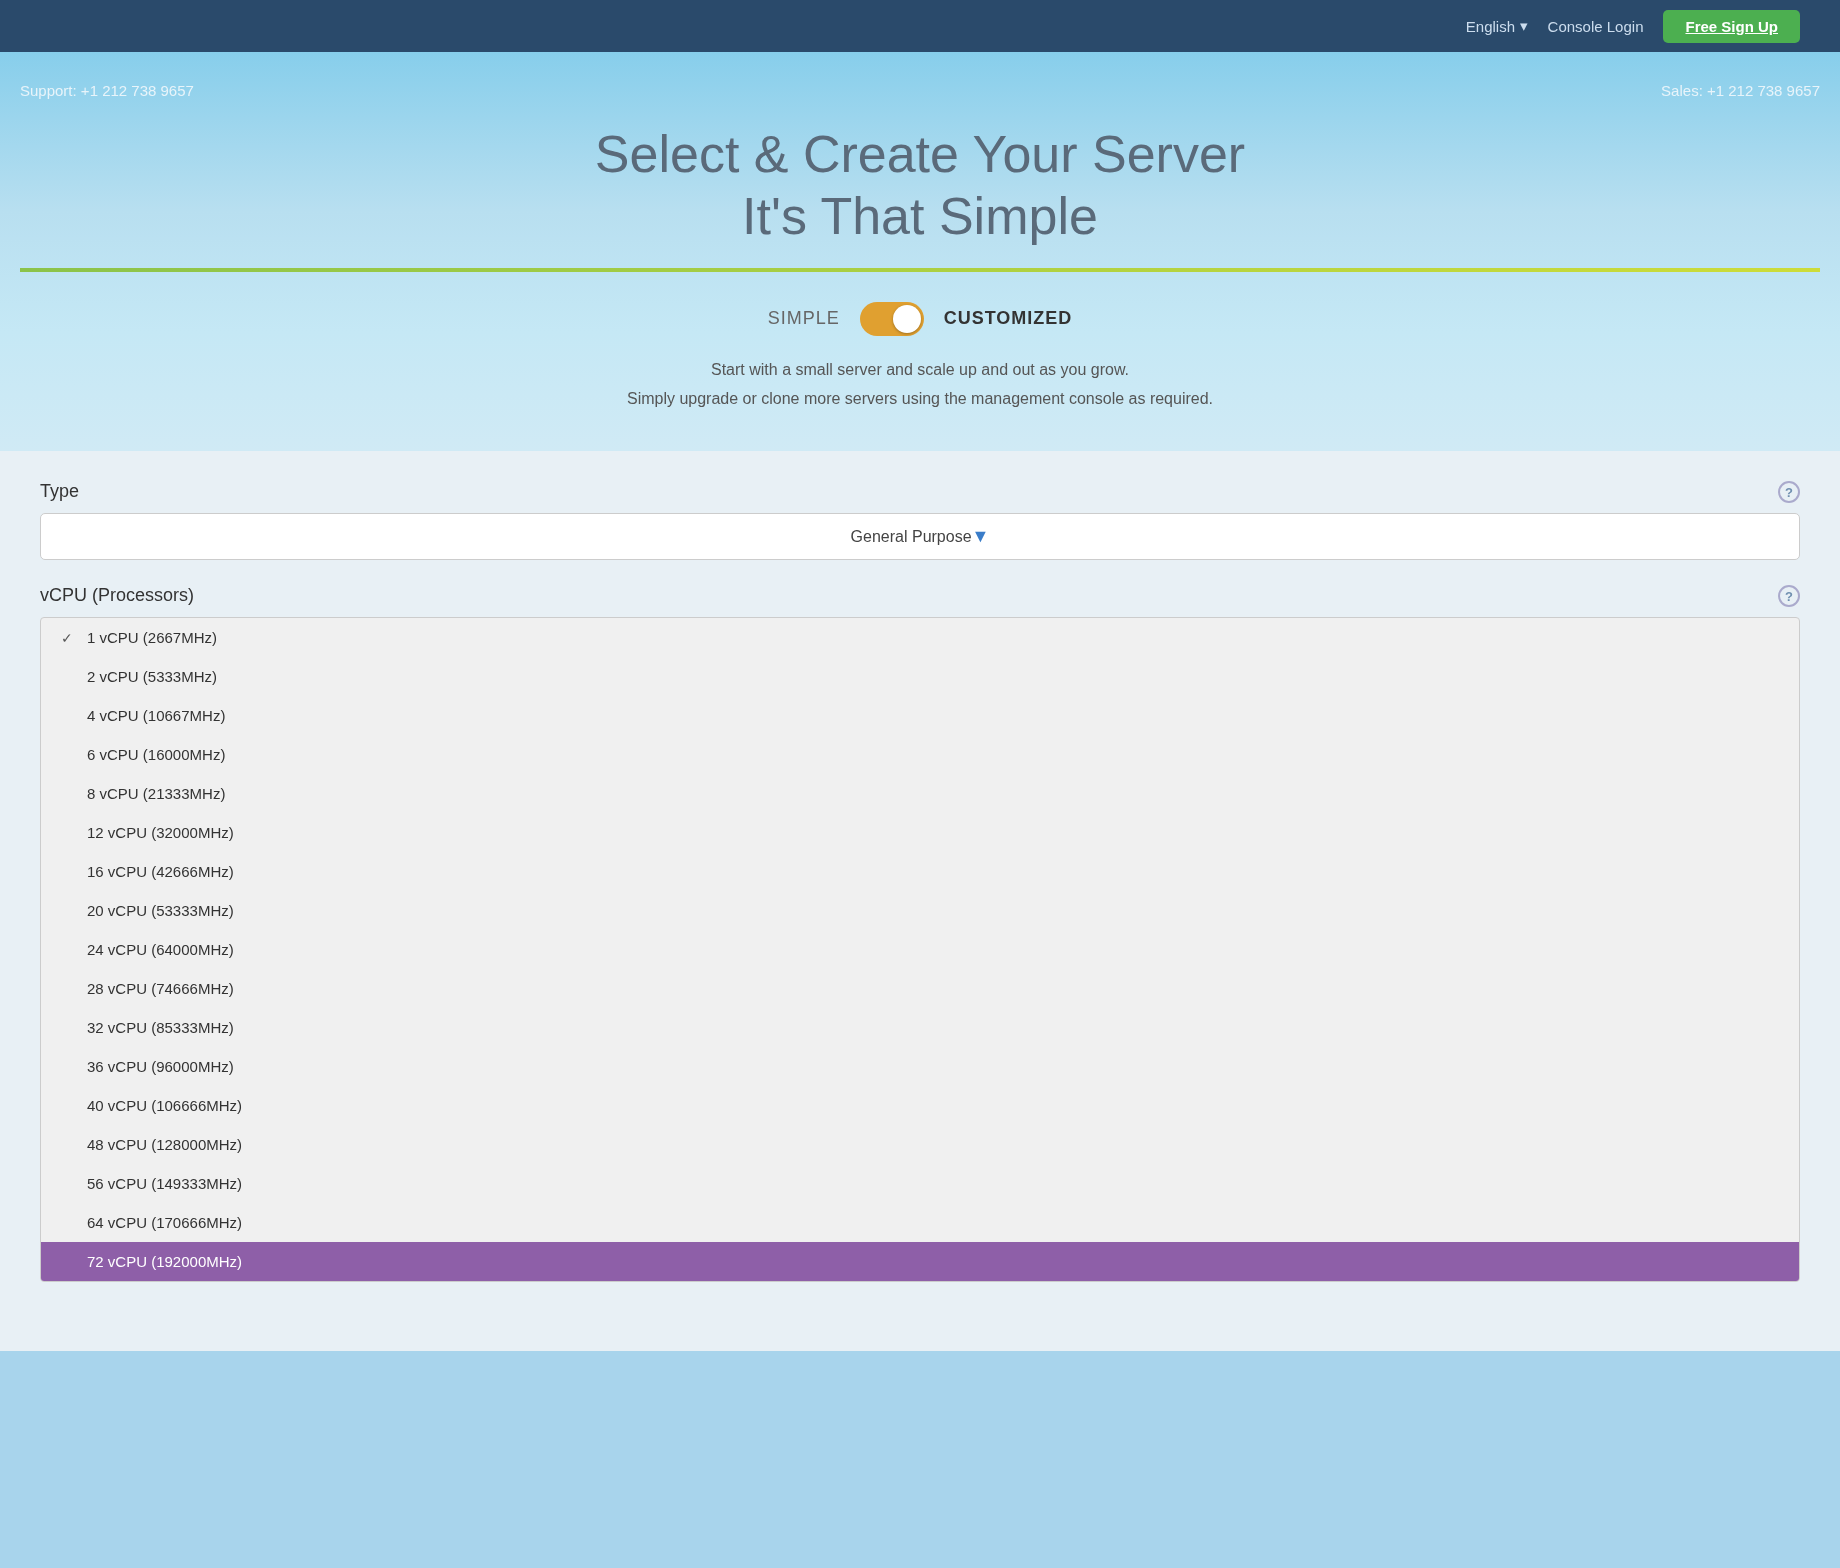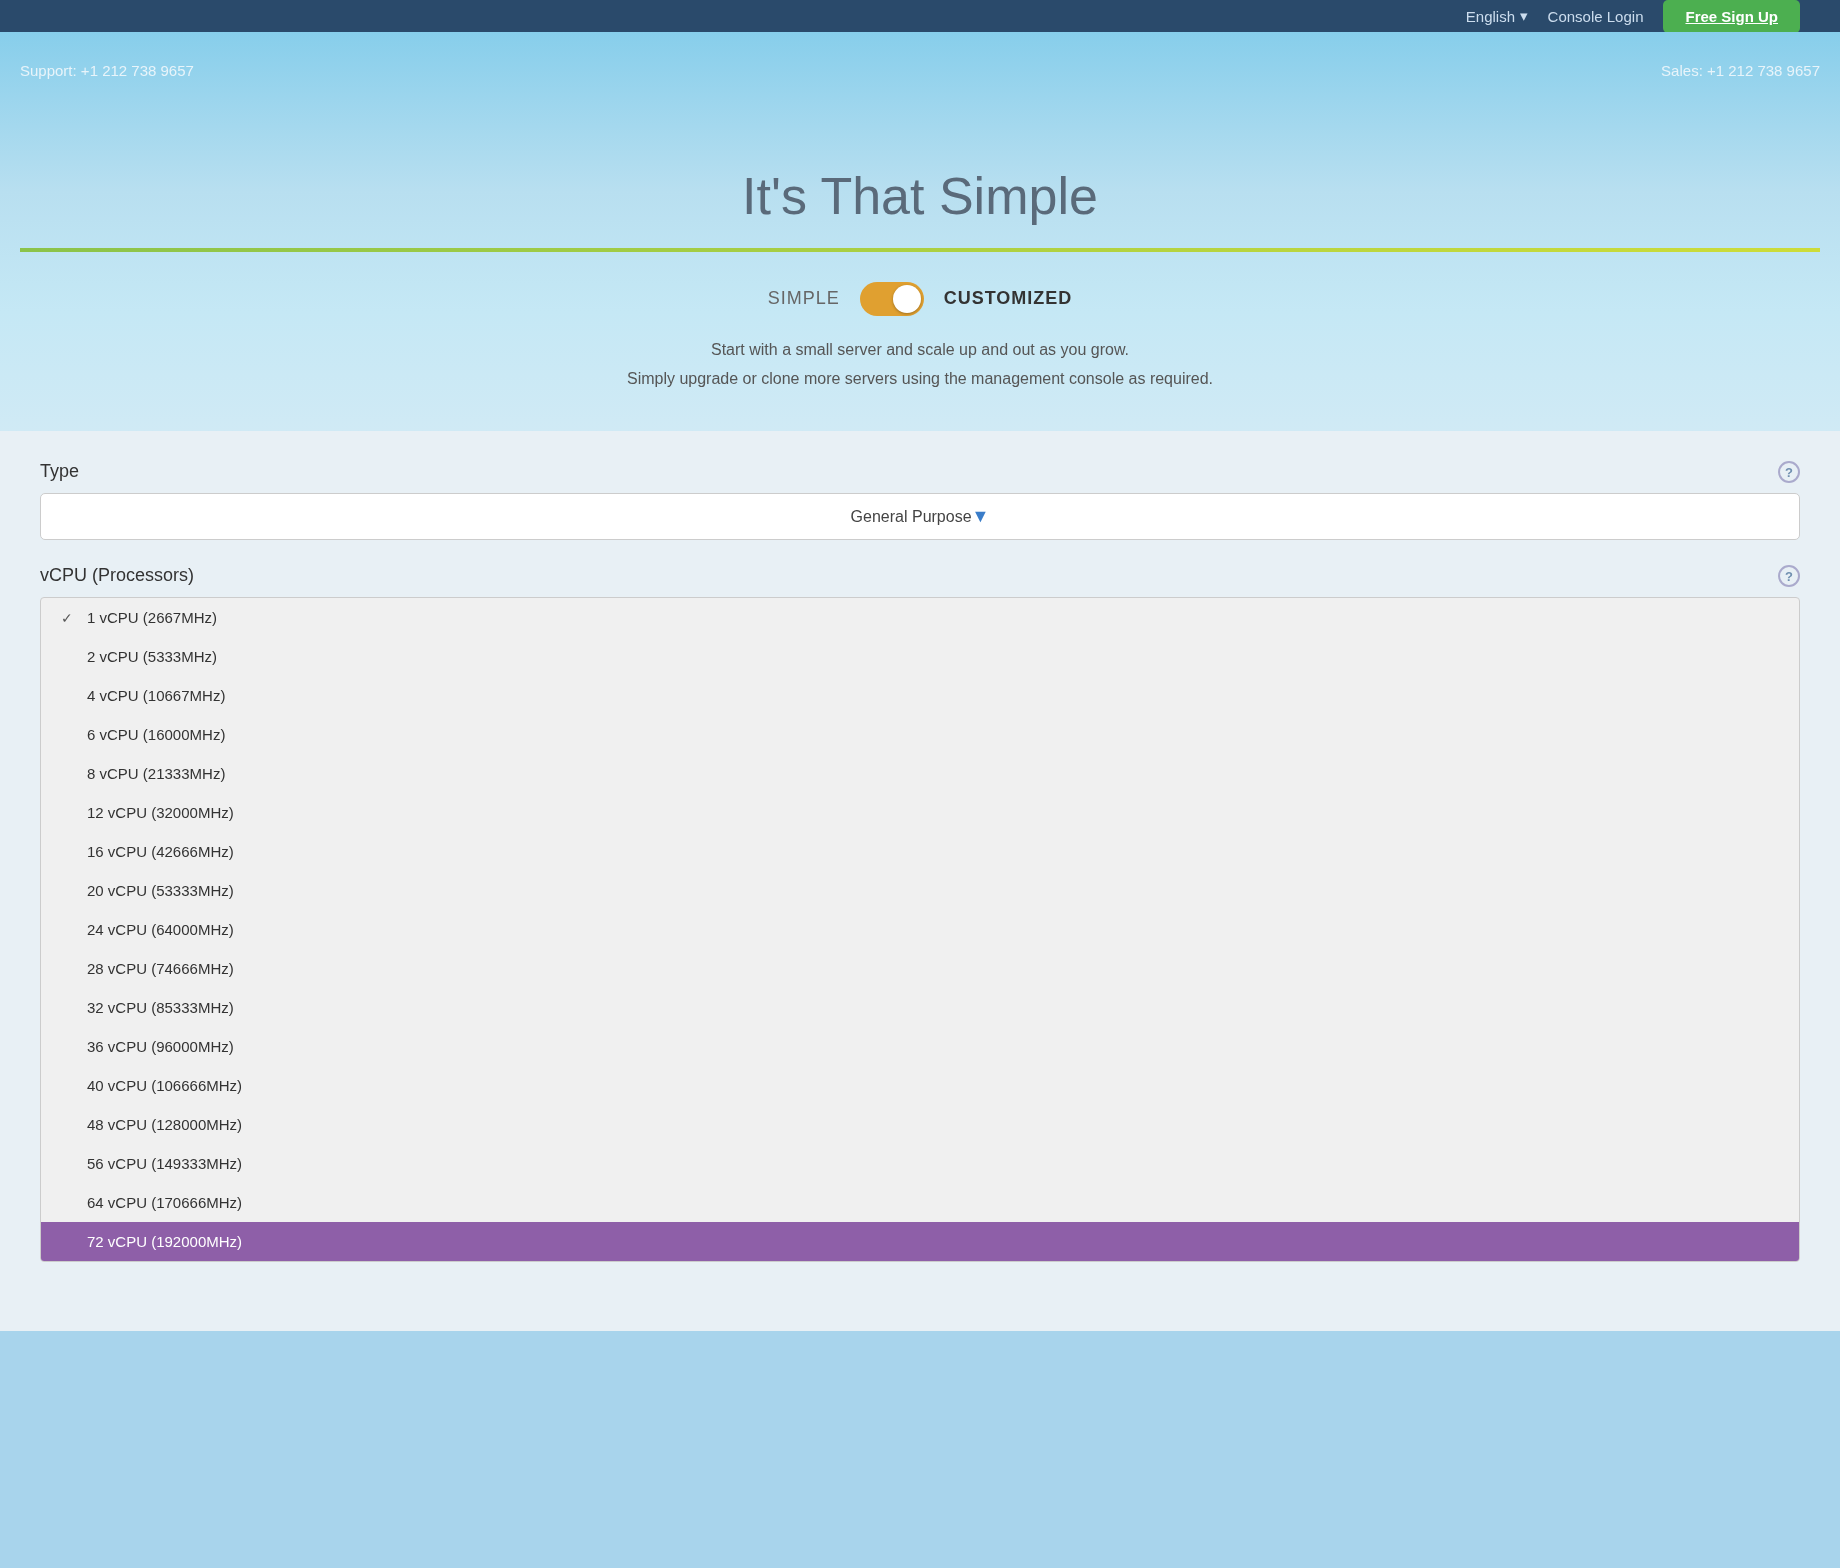--- a/index.html
+++ b/index.html
@@ -6,21 +6,21 @@
     body {
       font-family: Arial, sans-serif;
       background: #a8d4ec;
       min-height: 1568px;
       overflow-x: hidden;
     }
 
     
     .top-nav {
       background: #2a4a6b;
-      height: 32px;
+      height: 52px;
       display: flex;
       align-items: center;
       justify-content: flex-end;
       padding: 0 40px;
       gap: 20px;
     }
     .nav-english {
       color: #cde;
       font-size: 15px;
       display: flex;
@@ -219,21 +219,21 @@
   <div class="nav-console-login">Console Login</div>
   <button class="nav-free-signup">Free Sign Up</button>
 </nav>
 
 <div class="hero">
   <div class="hero-support-bar">
     <span>Support: +1 212 738 9657</span>
     <span>Sales: +1 212 738 9657</span>
   </div>
   <h1 class="hero-title">
-    <br>
+    <span>Select &amp; Create Your Server</span><br>
     <span>It's That Simple</span>
   </h1>
 
   <div class="divider-line"></div>
 
   <div class="toggle-area">
     <span class="toggle-label">SIMPLE</span>
     <div class="toggle-switch">
       <div class="toggle-knob"></div>
     </div>

